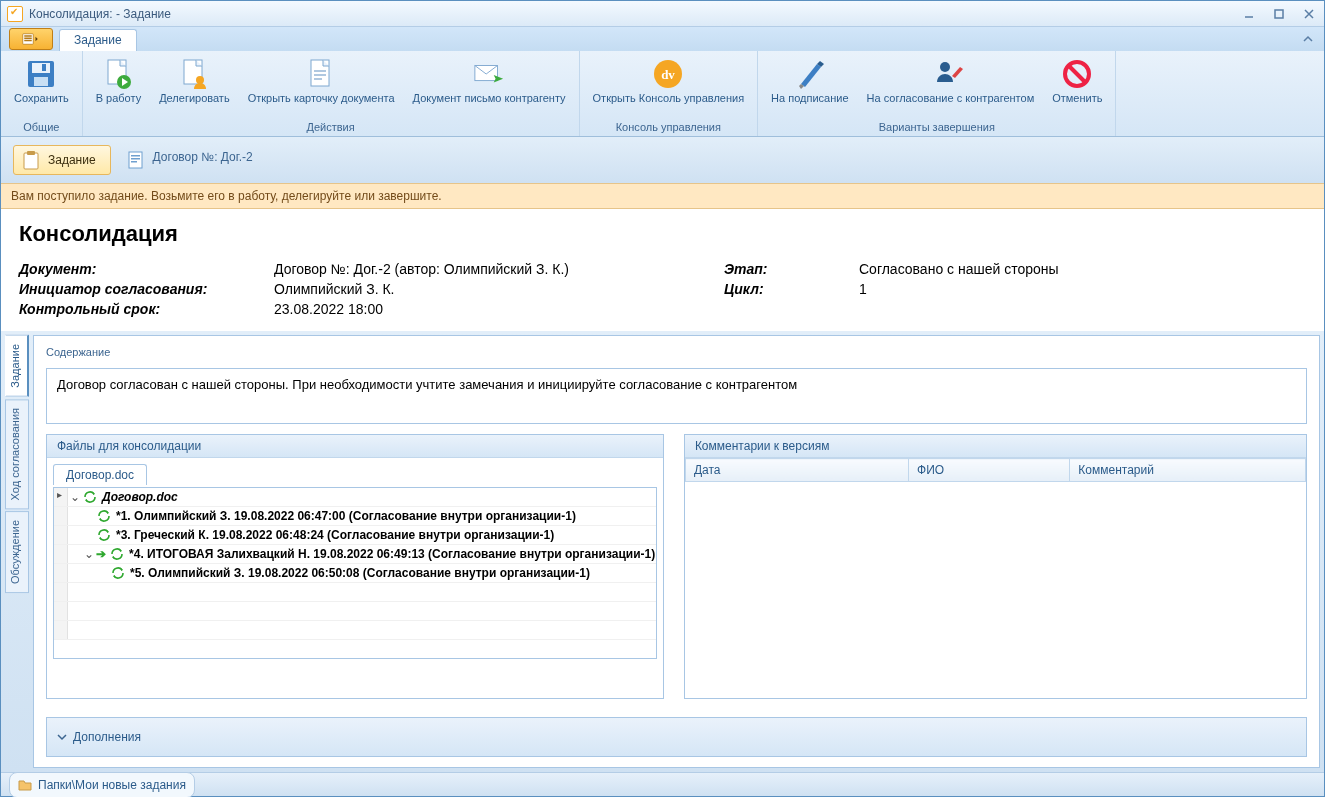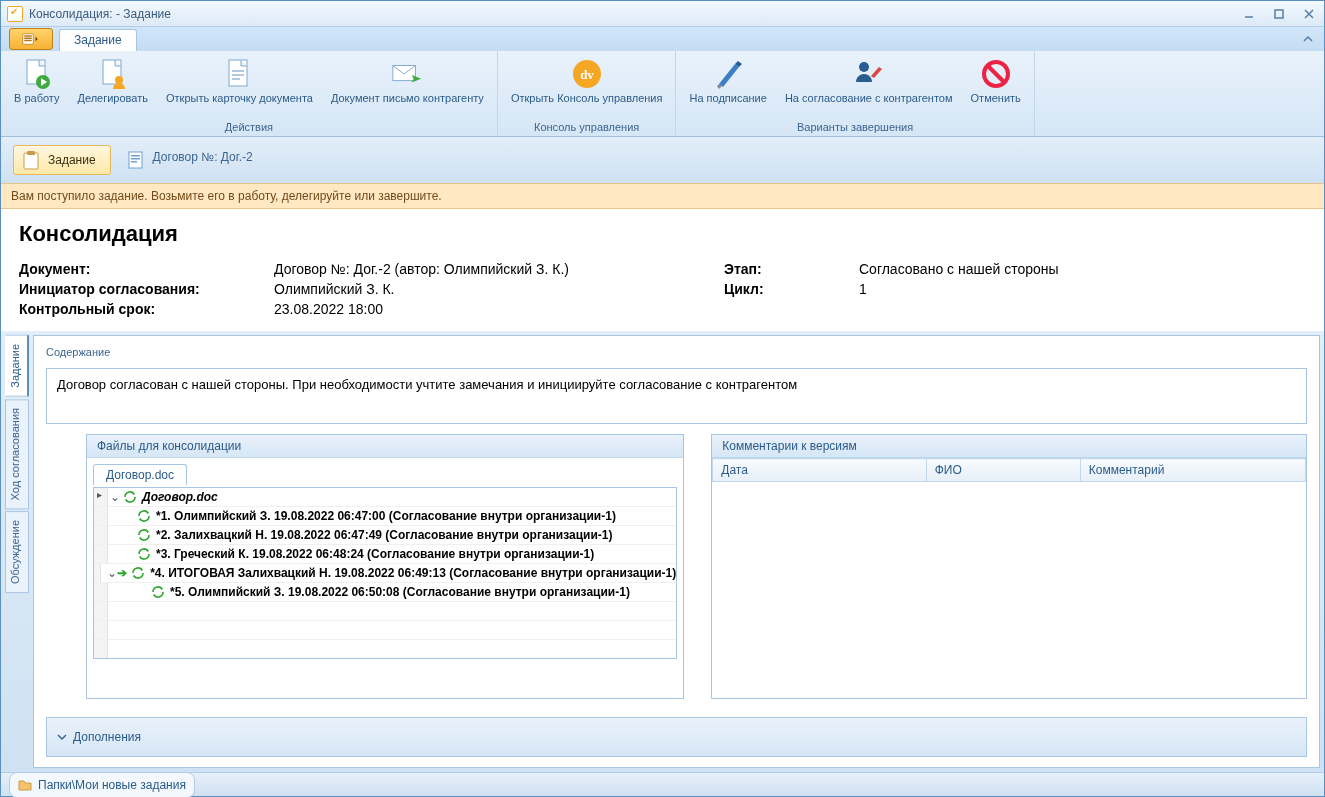--- a/index.html
+++ b/index.html
@@ -33,32 +33,32 @@
 .pill{display:flex;align-items:center;gap:8px;padding:4px 14px 4px 8px;border:1px solid #e7b75c;border-radius:3px;background:linear-gradient(to bottom,#fff7df,#ffe9a8);color:#3c2f0f;}
 .pill svg{width:18px;height:20px;}
 .doclink{display:flex;align-items:flex-start;gap:8px;color:#3c6590;}
 .doclink svg{width:18px;height:20px;}
 
 .notice{background:#ffe8c2;border:1px solid #e6c48a;border-left:none;border-right:none;color:#734b1a;padding:5px 10px;font-size:12px;}
 
 .header-block{background:#fff;padding:10px 18px 14px;}
 .header-block h1{font-size:22px;font-weight:bold;margin:2px 0 14px;}
 .meta-grid{display:grid;grid-template-columns:255px 450px 135px auto;row-gap:4px;font-size:14px;}
-.meta-grid .k{font-weight:bold;}
+.meta-grid .k{font-weight:bold;font-style:italic;}
 
 .body-row{flex:1;display:flex;background:linear-gradient(to bottom,#e2eef9,#cfe1f2);padding:4px;overflow:hidden;}
 .side-tabs{width:24px;display:flex;flex-direction:column;margin-right:4px;}
 .vtab{writing-mode:vertical-rl;transform:rotate(180deg);background:#eaf2fb;border:1px solid #a8c6e4;padding:8px 3px;color:#3c6590;font-size:11px;margin-bottom:2px;text-align:center;cursor:pointer;}
 .vtab.active{background:#fff;border-right-color:#fff;font-weight:normal;color:#2b5b8a;border-left:2px solid #5a8fbf;}
 
 .main-panel{flex:1;background:#fff;border:1px solid #a8c6e4;padding:10px 12px;display:flex;flex-direction:column;gap:10px;overflow:hidden;}
 .section-label{color:#3c6590;font-size:11px;}
 .content-box{border:1px solid #a8c6e4;background:#fff;padding:8px 10px;min-height:56px;font-size:13px;}
 
-.split{display:flex;gap:27px;flex:1;min-height:0;margin-left:40px;}
+.split{display:flex;gap:20px;flex:1;min-height:0;}
 .panel{border:1px solid #a8c6e4;flex:1;display:flex;flex-direction:column;min-width:0;}
 .panel-head{background:linear-gradient(to bottom,#eaf2fb,#d5e6f6);color:#2b5b8a;padding:4px 10px;font-size:12px;border-bottom:1px solid #c1d7ec;}
 .panel-body{flex:1;background:#fff;padding:6px;overflow:auto;}
 
 .file-tabs{display:flex;margin-bottom:2px;}
 .file-tab{padding:3px 12px;background:#fff;border:1px solid #a8c6e4;border-bottom:none;border-top-left-radius:3px;border-top-right-radius:3px;color:#2b5b8a;font-size:12px;}
 .tree-box{border:1px solid #a8c6e4;height:172px;overflow:auto;}
 .tree-row{display:flex;align-items:center;height:19px;font-size:12px;border-bottom:1px solid #f0f0f0;}
 .gutter{width:14px;height:100%;background:#f4f4f4;border-right:1px solid #e2e2e2;}
 .gutter.mark{background:#f4f4f4;position:relative;}
@@ -122,20 +122,36 @@
       <div class="ribbon-tab">Задание</div>
     </div>
     <div class="ribbon-collapse">
         <svg viewBox="0 0 10 10">
           <path d="M1 7l4-4 4 4"></path>
         </svg>
       </div>
   </div>
 
   <div class="ribbon">
+    <div class="rgroup">
+      <div class="rgroup-items">
+        <div class="rbtn">
+          <div class="ricon">
+              <svg width="32" height="32" viewBox="0 0 32 32">
+                <rect x="3" y="3" width="26" height="26" rx="2" fill="#3d7fc4"></rect>
+                <rect x="7" y="5" width="18" height="10" fill="#eaf2fb"></rect>
+                <rect x="9" y="19" width="14" height="9" fill="#c8dff4"></rect>
+                <rect x="17" y="6" width="4" height="7" fill="#3d7fc4"></rect>
+              </svg>
+            </div>
+          <div class="rlabel">Сохранить</div>
+        </div>
+      </div>
+      <div class="rgroup-label">Общие</div>
+    </div>
 
     <div class="rgroup">
       <div class="rgroup-items">
         <div class="rbtn">
           <div class="ricon">
               <svg width="28" height="32" viewBox="0 0 28 32">
                 <rect x="4" y="2" width="18" height="24" fill="#fff" stroke="#7fa8d0"></rect>
                 <path d="M16 2v6h6" fill="#eaf2fb" stroke="#7fa8d0"></path>
                 <circle cx="20" cy="24" r="7" fill="#3dab3d"></circle>
                 <path d="M18 20l6 4-6 4z" fill="#fff"></path>
@@ -302,29 +318,20 @@
                 <span class="tree-text italic">Договор.doc</span>
               </div>
               <div class="tree-row">
                 <div class="gutter"></div>
                   <span style="width:28px"></span>
                 <svg class="tree-icon" viewBox="0 0 16 14">
                     <path d="M3 7a5 5 0 019-3M13 7a5 5 0 01-9 3" fill="none" stroke="#2fa82f" stroke-width="1.6"></path>
                     <path d="M11 2l2 2-2 1zM5 12l-2-2 2-1z" fill="#2fa82f"></path>
                   </svg>
                 <span class="tree-text bold">*1. Олимпийский З. 19.08.2022 06:47:00 (Согласование внутри организации-1)</span>
-              </div>
-              <div class="tree-row">
-                <div class="gutter"></div>
-                  <span style="width:28px"></span>
-                <svg class="tree-icon" viewBox="0 0 16 14">
-                    <path d="M3 7a5 5 0 019-3M13 7a5 5 0 01-9 3" fill="none" stroke="#2fa82f" stroke-width="1.6"></path>
-                    <path d="M11 2l2 2-2 1zM5 12l-2-2 2-1z" fill="#2fa82f"></path>
-                  </svg>
-                <span class="tree-text bold">*2. Залихвацкий Н. 19.08.2022 06:47:49 (Согласование внутри организации-1)</span>
               </div>
               <div class="tree-row">
                 <div class="gutter"></div>
                   <span style="width:28px"></span>
                 <svg class="tree-icon" viewBox="0 0 16 14">
                     <path d="M3 7a5 5 0 019-3M13 7a5 5 0 01-9 3" fill="none" stroke="#2fa82f" stroke-width="1.6"></path>
                     <path d="M11 2l2 2-2 1zM5 12l-2-2 2-1z" fill="#2fa82f"></path>
                   </svg>
                 <span class="tree-text bold">*3. Греческий К. 19.08.2022 06:48:24 (Согласование внутри организации-1)</span>
               </div>

